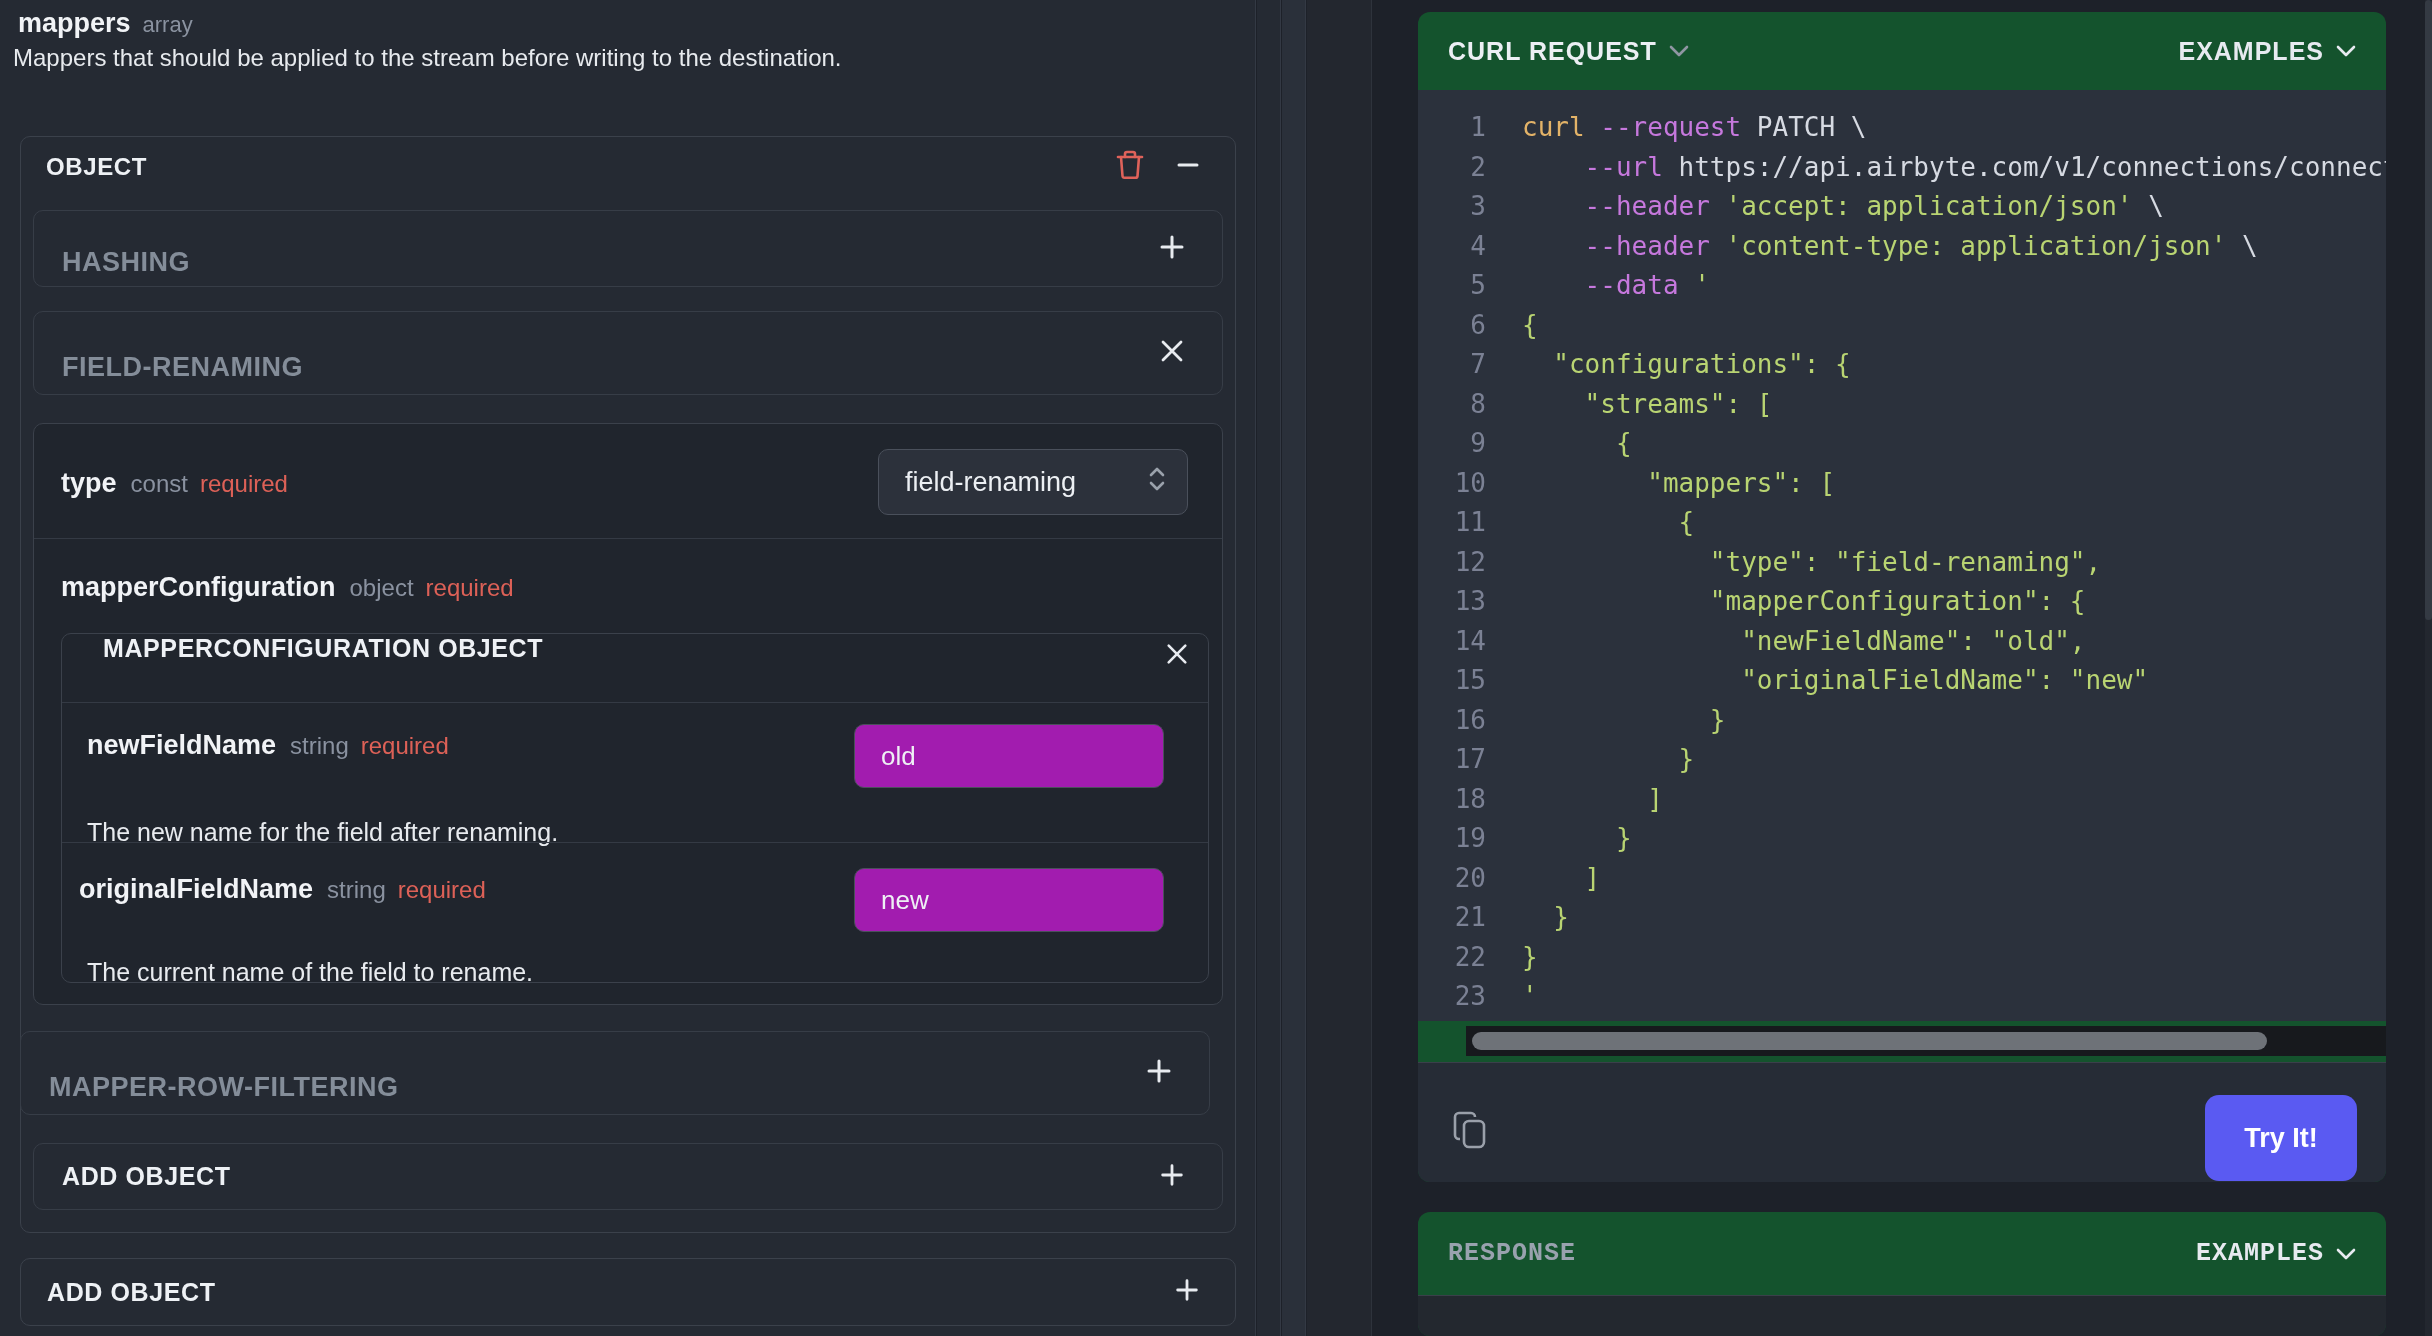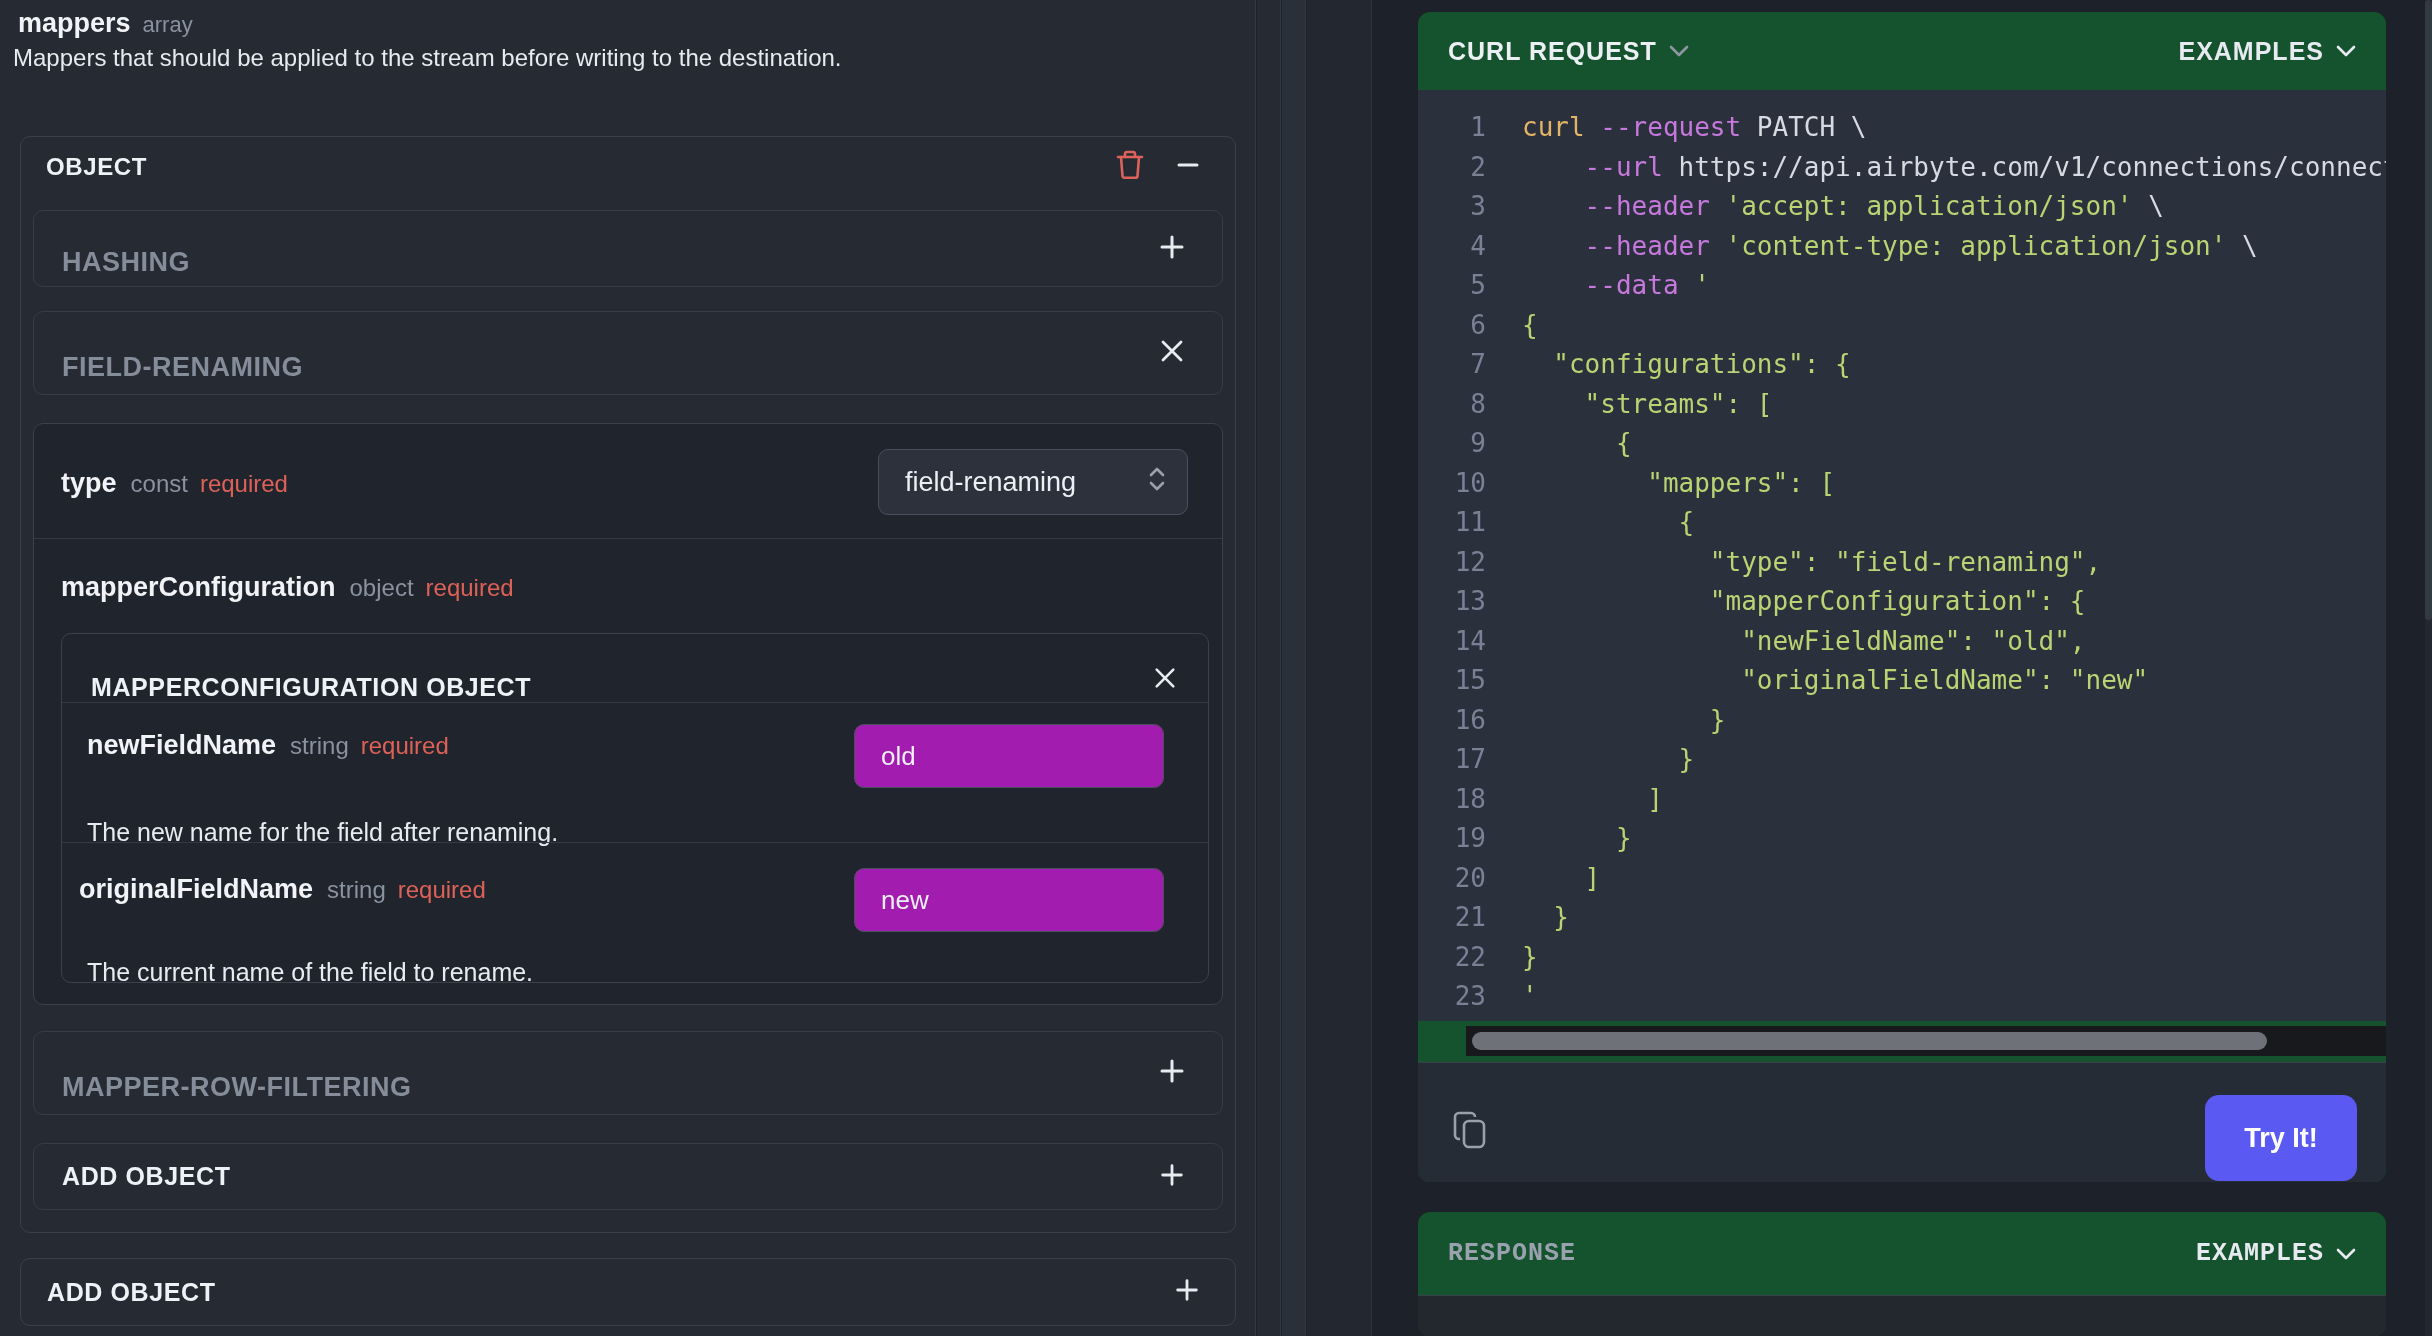--- a/index.html
+++ b/index.html
@@ -162,21 +162,21 @@
         </div>
       </div>
       <div class="divider-h" style="top:114px;"></div>
 
       <div style="position:absolute;left:27px;top:148px;">
         <span class="field-label">mapperConfiguration</span><span class="kind-label">object</span><span class="req-label">required</span>
       </div>
 
       <div class="box outer-box" style="left:27px;top:209px;width:1148px;height:350px;">
 
-        <div style="position:absolute;left:4px;top:0;width:100%;height:68px;display:flex;align-items:flex-end;padding:0 25px;gap:47px;">
+        <div style="position:absolute;left:16px;top:0;width:100%;height:68px;display:flex;align-items:flex-start;padding:0 25px;gap:47px;">
           <span class="obj-label" style="font-size:25px;">MAPPERCONFIGURATION OBJECT</span>
           <span class="hdr-spacer"></span>
           <span class="icon-btn">
             <span>
               <svg width="24" height="24" viewBox="0 0 26 26" stroke="#e8ebf0" stroke-width="2.8" stroke-linecap="round">
                   <path d="M4 4l18 18M22 4L4 22"></path>
                 </svg>
             </span>
           </span>
         </div>
@@ -198,21 +198,21 @@
             <span class="field-label">originalFieldName</span><span class="kind-label">string</span><span class="req-label">required</span>
           </div>
           <div class="row-desc" style="position:absolute;left:25px;top:116px;">The current name of the field to rename.</div>
           <div class="text-input" style="left:792px;top:26px;width:310px;height:64px;">
             <span>new</span>
           </div>
         </div>
       </div>
     </div>
 
-    <div class="box" style="left:33px;top:1031px;width:1190px;height:84px;">
+    <div class="box" style="left:20px;top:1031px;width:1190px;height:84px;">
       <div class="row-center" style="padding:0 28px;">
         <span class="sec-label">MAPPER-ROW-FILTERING</span>
         <span class="hdr-spacer"></span>
         <span class="icon-btn">
           <span>
             <svg width="30" height="30" viewBox="0 0 30 30" stroke="#e8ebf0" stroke-width="3" stroke-linecap="round">
                 <path d="M15 5v20M5 15h20"></path>
               </svg>
           </span>
         </span>

